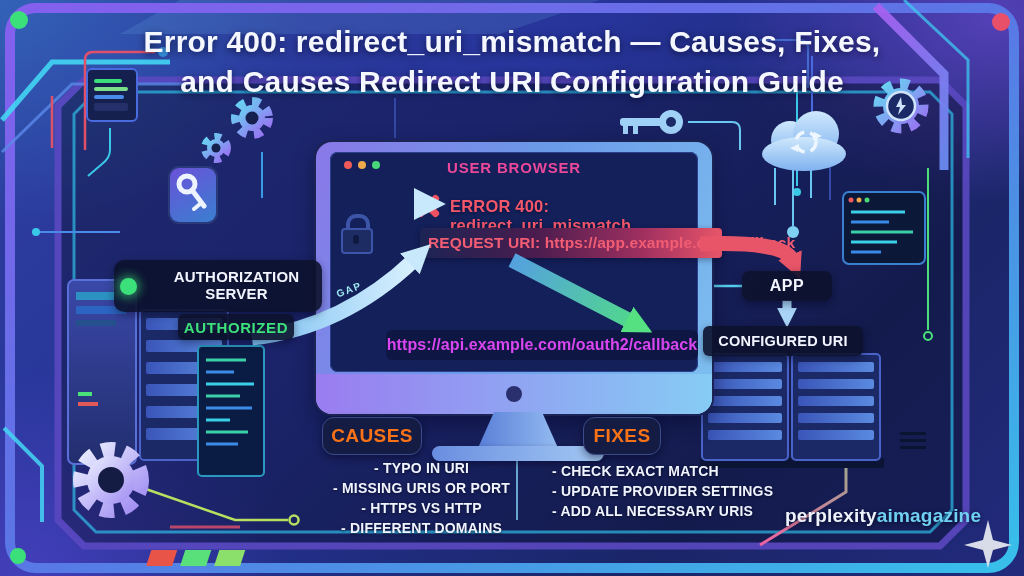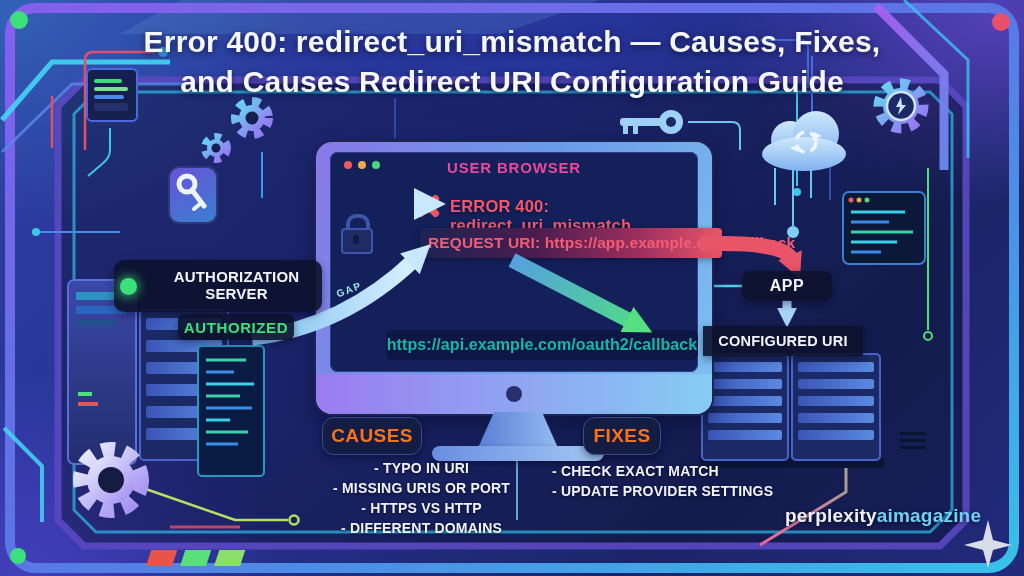--- a/index.html
+++ b/index.html
@@ -48,42 +48,42 @@
   .xmark::after{transform:translate(-50%,-50%) rotate(-45deg);}
   .error-text{position:absolute;left:120px;top:45px;color:#f4566a;font-size:16.5px;font-weight:800;
     letter-spacing:.2px;text-shadow:0 1px 3px rgba(0,0,20,.5);}
   .banner{position:absolute;left:90px;top:76px;width:302px;height:30px;border-radius:4px;
     background:linear-gradient(90deg,#1c2454 0%,#4a1c4e 38%,#a03060 74%,#e85568 100%);
     box-shadow:0 2px 6px rgba(0,0,20,.35);}
   .banner-text{position:absolute;left:8px;top:6px;color:#f25d74;font-size:15.5px;font-weight:800;
     white-space:nowrap;letter-spacing:.1px;}
   .url-box{position:absolute;left:56px;top:178px;width:312px;height:30px;border-radius:6px;
     background:rgba(14,22,66,.92);display:flex;align-items:center;justify-content:center;}
-  .url-text{color:#14b8a6;font-size:16px;font-weight:800;letter-spacing:.1px;}
+  .url-text{color:#d946ef;font-size:16px;font-weight:800;letter-spacing:.1px;}
 
   
   .padlock{left:341px;top:214px;width:30px;height:38px;}
   .padlock .shackle{position:absolute;left:5px;top:0;width:16px;height:16px;border:4px solid #3c55a8;
     border-bottom:none;border-radius:10px 10px 0 0;}
   .padlock .body{position:absolute;left:0;top:14px;width:28px;height:22px;background:#1e2c64;
     border:2px solid #3c55a8;border-radius:4px;}
   .padlock .hole{position:absolute;left:12px;top:21px;width:6px;height:9px;background:#0e1840;border-radius:3px;}
 
   
   .pill{background:rgba(12,18,44,.9);border-radius:10px;color:#f2f5ff;font-weight:800;
     display:flex;align-items:center;justify-content:center;text-align:center;
     box-shadow:0 3px 8px rgba(0,0,25,.4);}
   .auth-pill{left:114px;top:260px;width:208px;height:52px;gap:20px;padding:0 6px;box-sizing:border-box;}
   .auth-dot{width:17px;height:17px;border-radius:50%;background:#3ce07a;flex:0 0 auto;
     box-shadow:0 0 10px 3px rgba(60,224,122,.55);}
   .auth-text{font-size:15px;line-height:1.12;letter-spacing:.2px;}
   .authorized-pill{left:178px;top:314px;width:116px;height:26px;border-radius:6px;
     color:#3ce07a;font-size:15px;letter-spacing:.6px;}
   .app-pill{left:742px;top:271px;width:90px;height:30px;border-radius:8px;font-size:16px;letter-spacing:.5px;}
-  .conf-pill{left:703px;top:326px;width:160px;height:30px;border-radius:0;font-size:14.5px;letter-spacing:.2px;}
+  .conf-pill{left:703px;top:326px;width:160px;height:30px;border-radius:6px;font-size:14.5px;letter-spacing:.2px;}
   .gap-label{left:336px;top:284px;color:#9fe8f2;font-size:10px;font-weight:700;letter-spacing:1.5px;
     transform:rotate(-21deg);}
 
   
   .head-pill{background:#141c44;border:1px solid #3a4a8a;border-radius:12px;color:#f97316;
     font-weight:800;display:flex;align-items:center;justify-content:center;
     box-shadow:0 3px 8px rgba(0,0,25,.45);}
   .causes-pill{left:322px;top:417px;width:98px;height:36px;font-size:19px;letter-spacing:.4px;}
   .fixes-pill{left:583px;top:417px;width:76px;height:36px;font-size:19px;letter-spacing:.4px;}
   .list{color:#f0f4ff;font-weight:700;font-size:14px;line-height:1.43;letter-spacing:.2px;
@@ -409,19 +409,20 @@
 
   <div class="abs list causes-list">
     <div>- TYPO IN URI</div>
     <div>- MISSING URIS OR PORT</div>
     <div>- HTTPS VS HTTP</div>
     <div>- DIFFERENT DOMAINS</div>
   </div>
   <div class="abs list fixes-list">
     <div>- CHECK EXACT MATCH</div>
     <div>- UPDATE PROVIDER SETTINGS</div>
+    <div>- ADD ALL NECESSARY URIS</div>
   </div>
 
   <div class="abs brand">
     <span class="w">perplexity</span><span class="c">aimagazine</span>
   </div>
 
 </div>
 
 </body></html>

